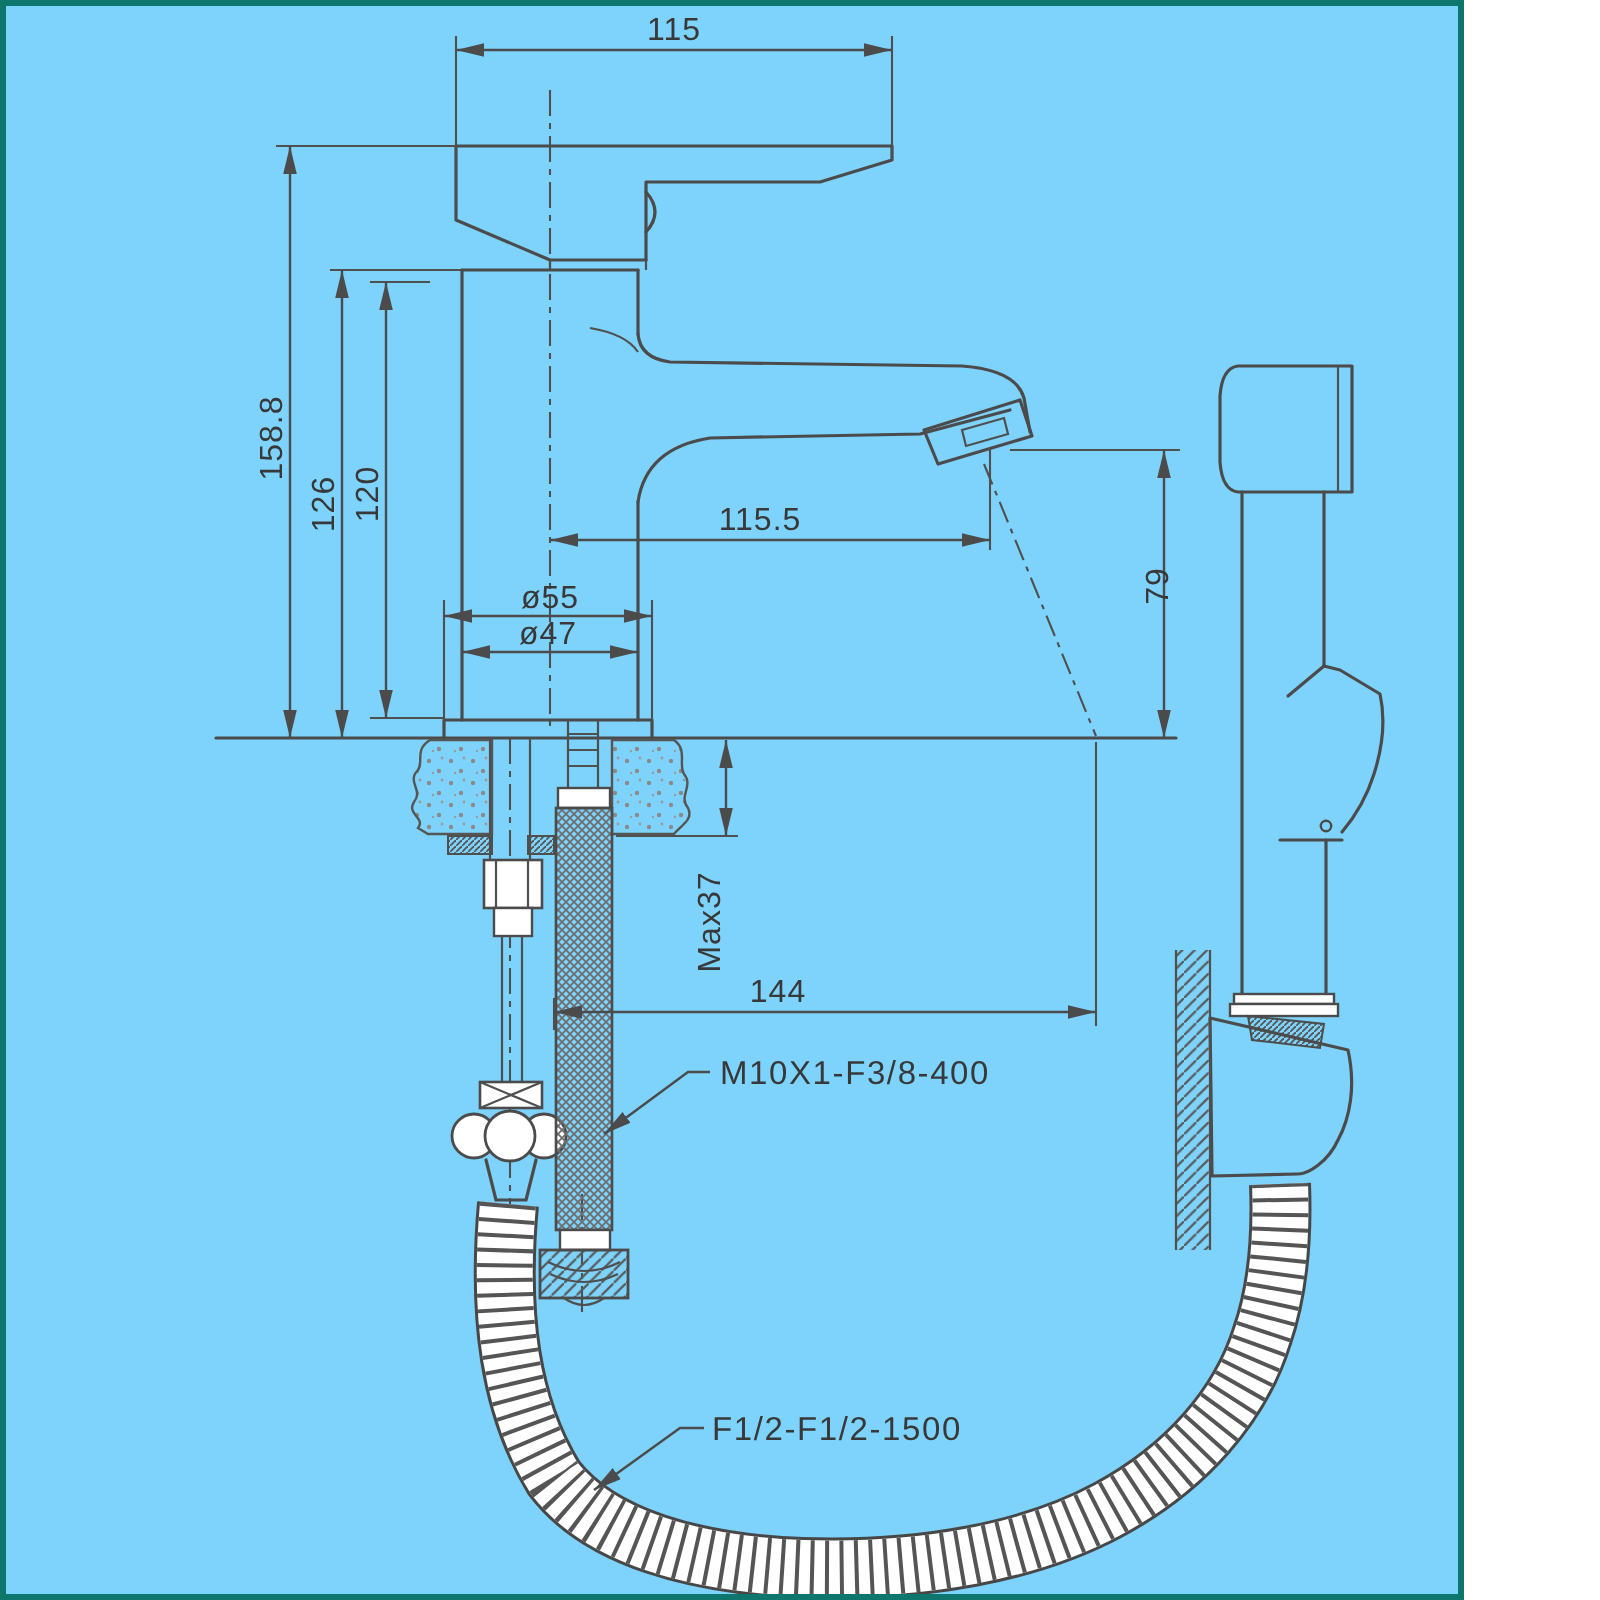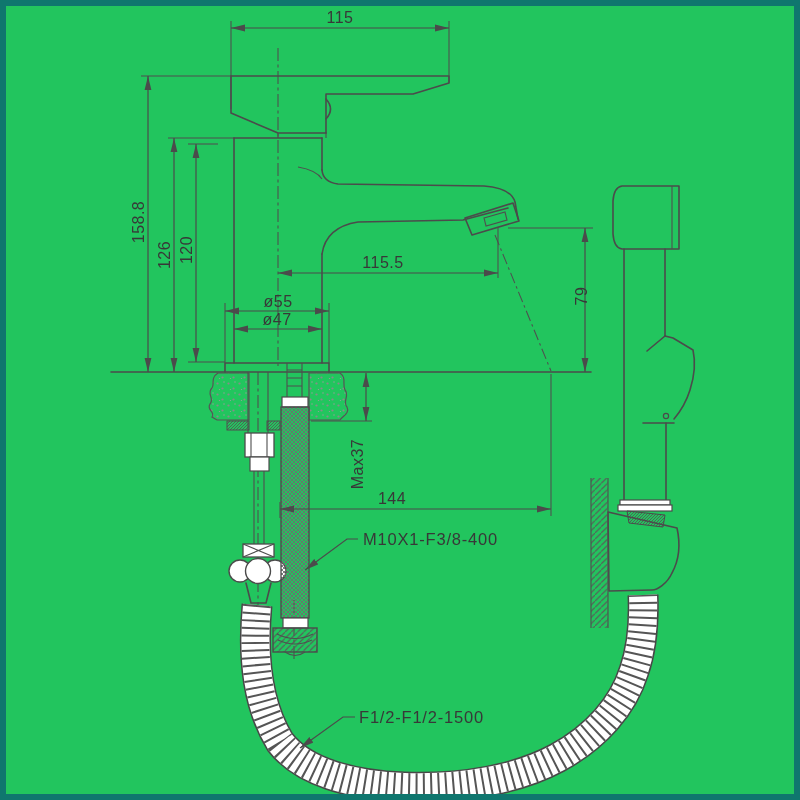--- a/index.html
+++ b/index.html
@@ -1,18 +1,18 @@
 <!DOCTYPE html>
 <html><head>
 <meta charset="utf-8">
 <style>
   html,body{margin:0;padding:0;background:#ffffff;}
   .sheet{
-    width:800px;height:800px;position:relative;background:#22c55e;
-    border:6px solid #0f766e;box-sizing:border-box;overflow:hidden;
+    width:732px;height:800px;position:relative;background:#7dd3fc;
+    border:3px solid #0f766e;box-sizing:border-box;overflow:hidden;
     font-family:"Liberation Sans", sans-serif;
   }
   svg{display:block;}
   text{
     font-family:"Liberation Sans", sans-serif;
     fill:#383838;
     font-size:16px;
     letter-spacing:0.5px;
   }
   text.lbl{font-size:16.5px;letter-spacing:0.8px;}

